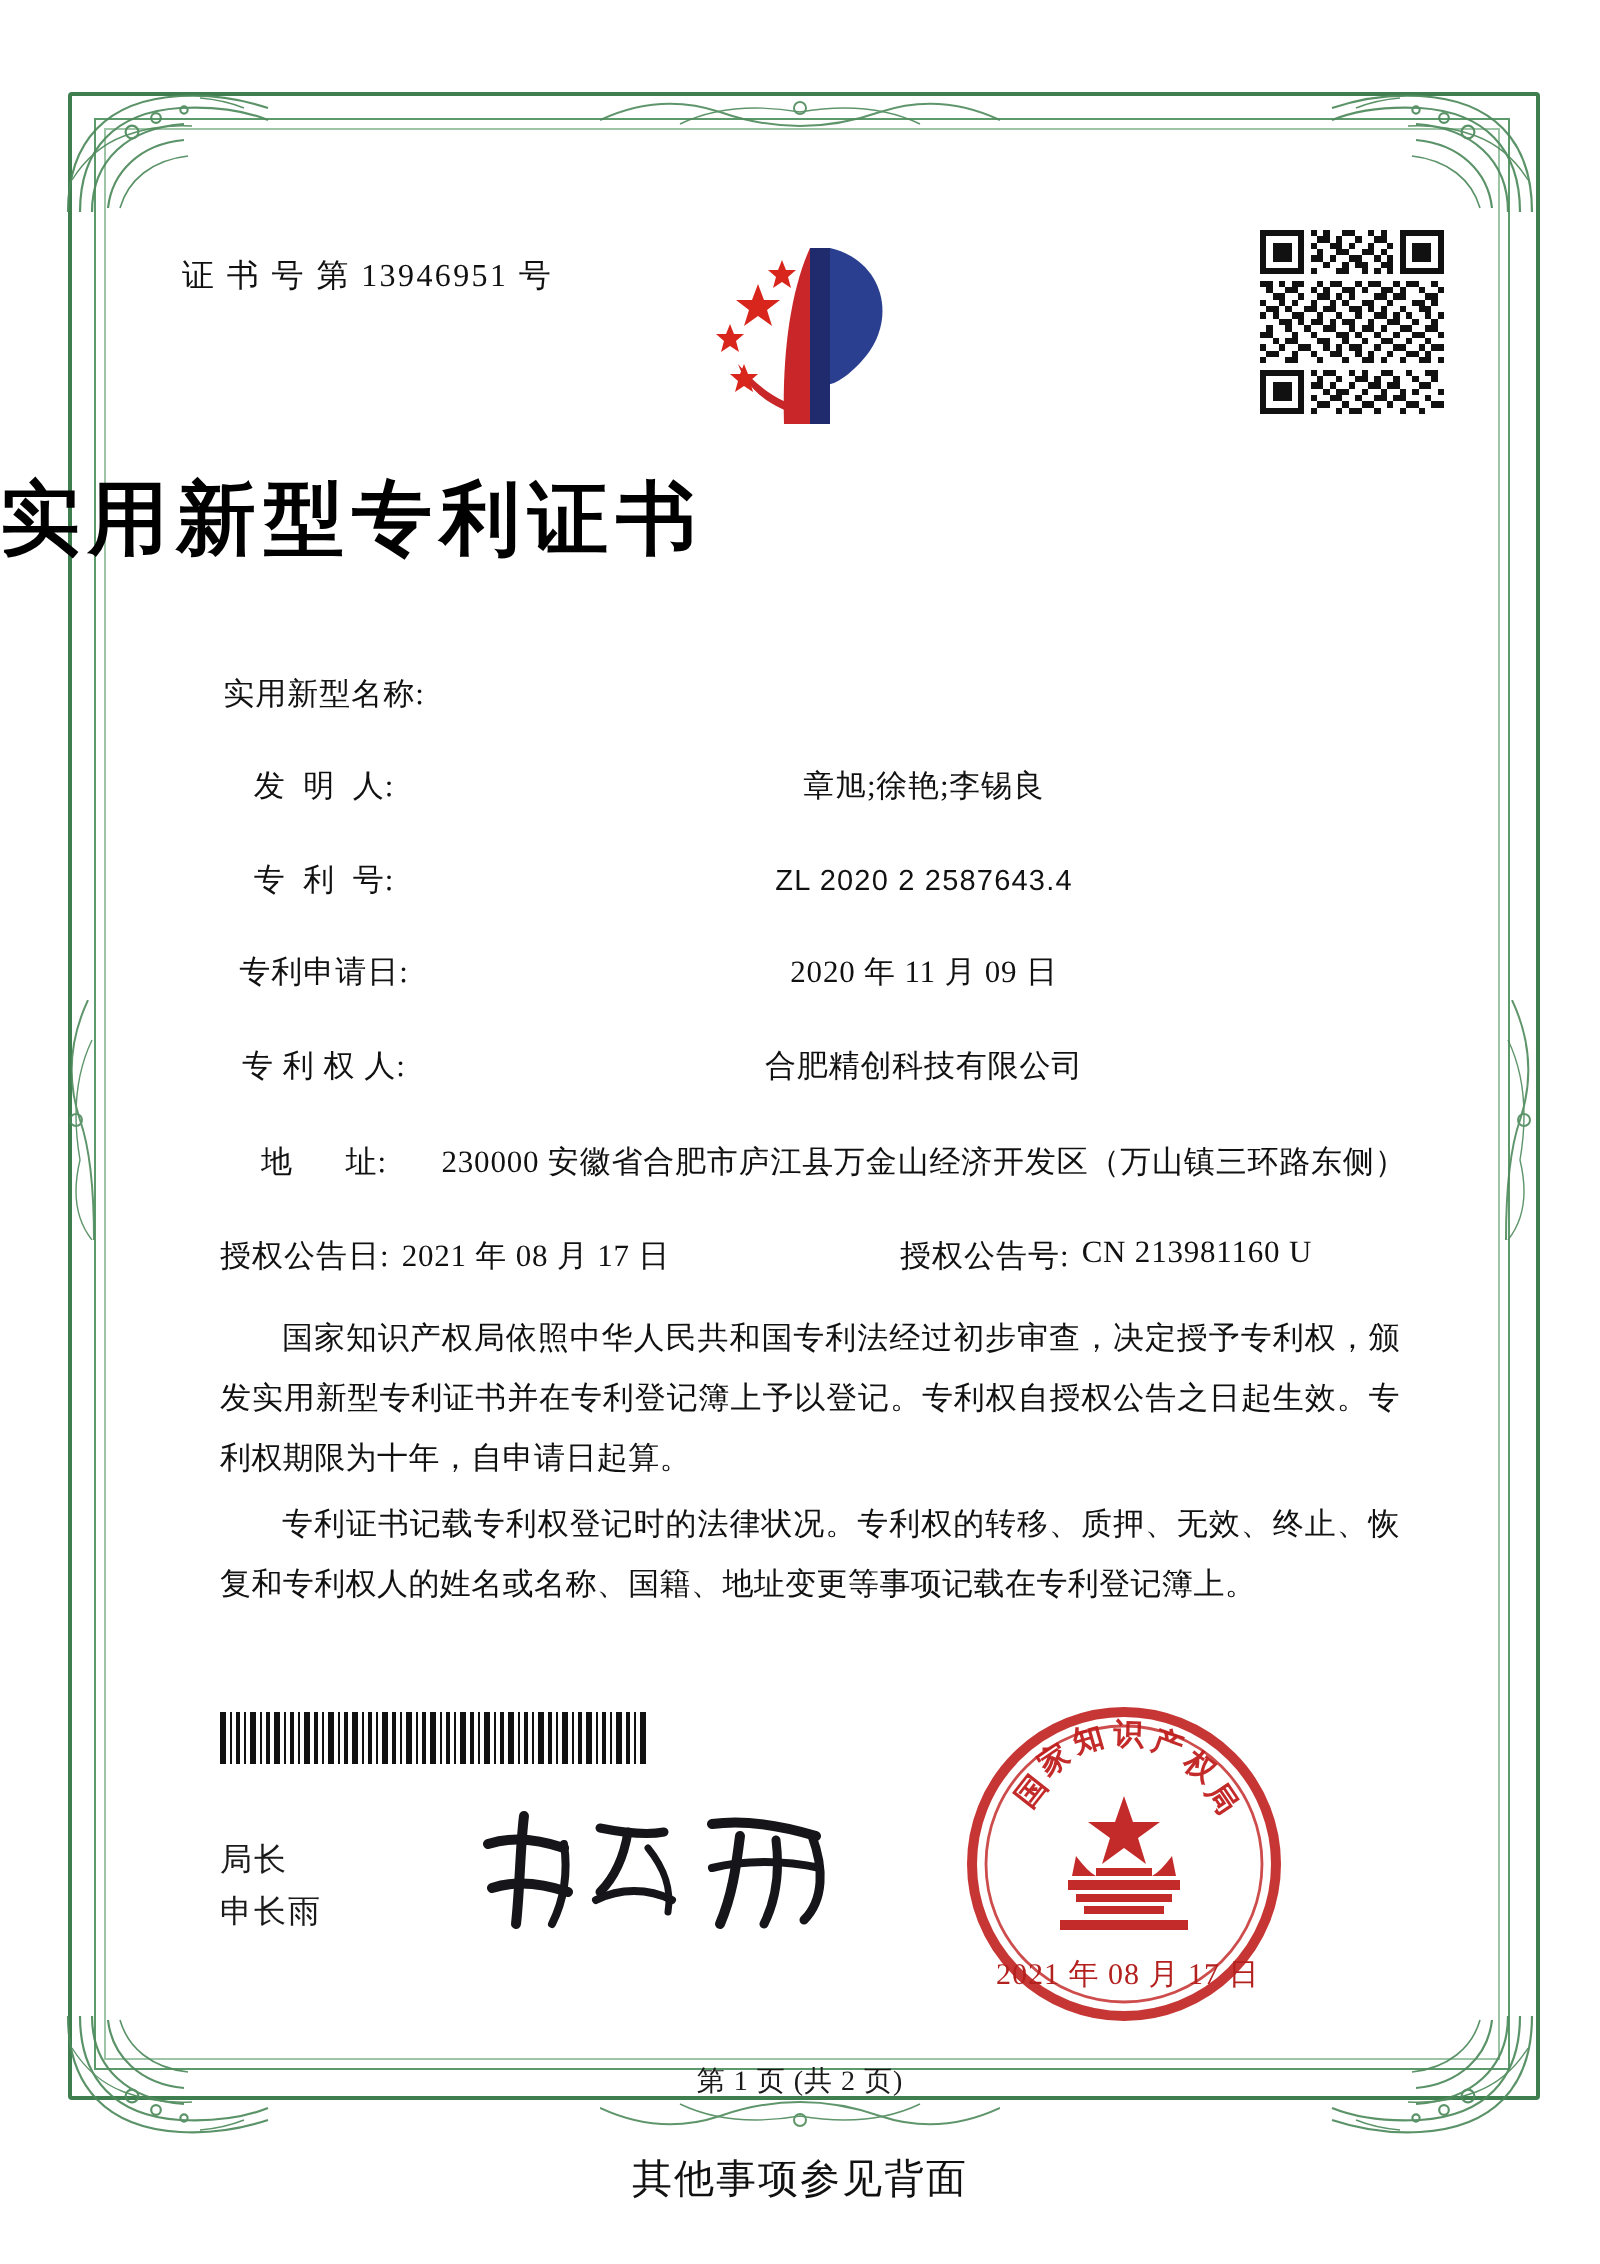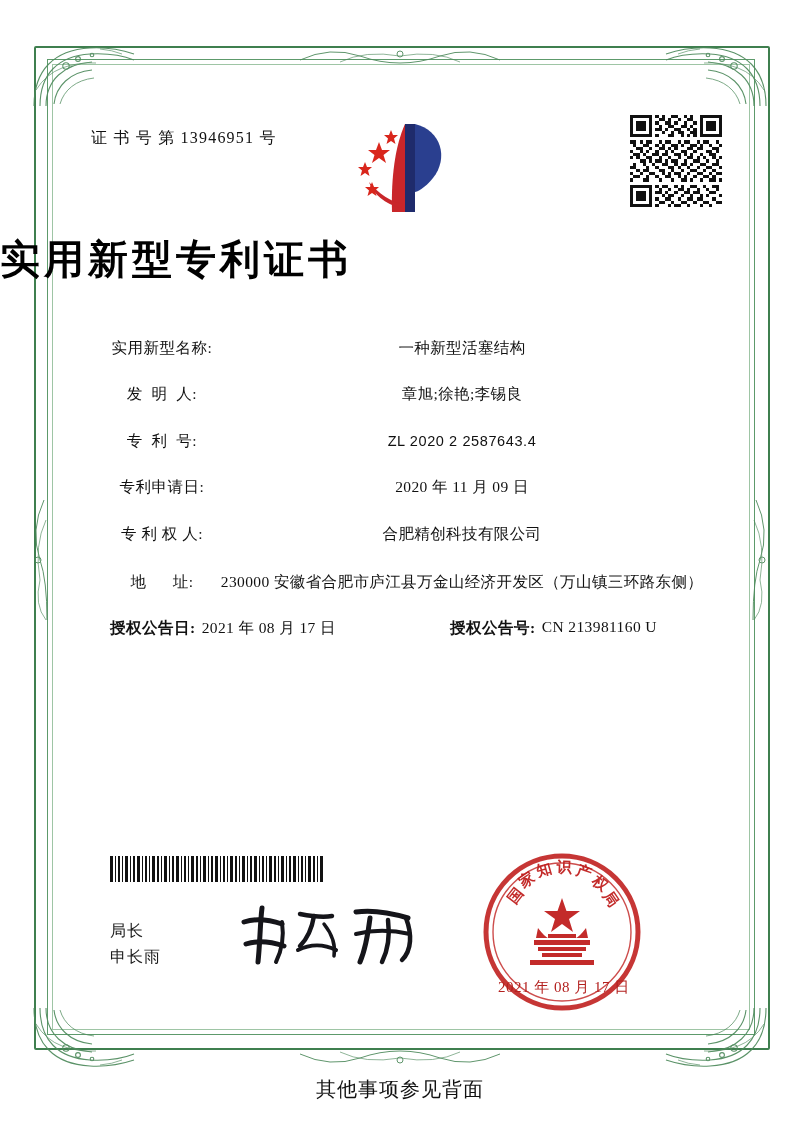--- a/index.html
+++ b/index.html
@@ -133,21 +133,21 @@
   .field-row.addr .field-value {
     line-height: 1.75;
   }
   .pub-row {
     display: flex;
     align-items: baseline;
     margin-bottom: 18px;
   }
   .pub-left { width: 300px; display: flex; }
   .pub-right { display: flex; margin-left: 40px; }
-  .pub-label { white-space: pre; letter-spacing: 0.5px; font-weight: bold; }
+  .pub-label { white-space: pre; letter-spacing: 0.5px; }
   .pub-value { margin-left: 6px; letter-spacing: 0.4px; }
 
   
   .body-text {
     position: absolute;
     left: 110px; top: 655px;
     width: 590px;
     font-family: "Liberation Serif", serif;
     font-size: 15.5px;
     line-height: 1.95;
@@ -547,21 +547,20 @@
         <rect x="25" y="28" width="1" height="1"></rect>
     </g>
   </svg>
 
   <div class="title">实用新型专利证书</div>
 
   <div class="fields">
 
     <div class="field-row">
       <div class="field-label">实用新型名称:</div>
-      <div class="field-value">一种新型活塞结构</div>
     </div>
 
     <div class="field-row">
       <div class="field-label">发  明  人:</div>
       <div class="field-value">章旭;徐艳;李锡良</div>
     </div>
 
     <div class="field-row">
       <div class="field-label">专  利  号:</div>
       <div class="field-value mono">ZL 2020 2 2587643.4</div>
@@ -588,20 +587,24 @@
         <span class="pub-value">2021 年 08 月 17 日</span>
       </div>
       <div class="pub-right">
         <span class="pub-label">授权公告号:</span>
         <span class="pub-value">CN 213981160 U</span>
       </div>
     </div>
 
   </div>
 
+  <div class="body-text">
+    <p>国家知识产权局依照中华人民共和国专利法经过初步审查，决定授予专利权，颁发实用新型专利证书并在专利登记簿上予以登记。专利权自授权公告之日起生效。专利权期限为十年，自申请日起算。</p>
+    <p>专利证书记载专利权登记时的法律状况。专利权的转移、质押、无效、终止、恢复和专利权人的姓名或名称、国籍、地址变更等事项记载在专利登记簿上。</p>
+  </div>
 
   <svg class="barcode" viewBox="0 0 214 26" shape-rendering="crispEdges">
     <rect width="214" height="26" fill="#ffffff"></rect>
     <g fill="#111111">
       <rect x="0" y="0" width="3" height="26"></rect>
         <rect x="5" y="0" width="1" height="26"></rect>
       <rect x="8" y="0" width="2" height="26"></rect>
         <rect x="12" y="0" width="1" height="26"></rect>
       <rect x="15" y="0" width="3" height="26"></rect>
         <rect x="20" y="0" width="1" height="26"></rect>
@@ -699,15 +702,16 @@
       <text x="84" y="24" text-anchor="middle" transform="rotate(-16 84 84)">知</text>
       <text x="84" y="24" text-anchor="middle" transform="rotate(2 84 84)">识</text>
       <text x="84" y="25" text-anchor="middle" transform="rotate(20 84 84)">产</text>
       <text x="84" y="27" text-anchor="middle" transform="rotate(38 84 84)">权</text>
       <text x="84" y="30" text-anchor="middle" transform="rotate(56 84 84)">局</text>
     </g>
   </svg>
 
   <div class="seal-date">2021 年 08 月 17 日</div>
 
+  <div class="page-count">第 1 页 (共 2 页)</div>
   <div class="footer-note">其他事项参见背面</div>
 
 </div>
 
 </body></html>

